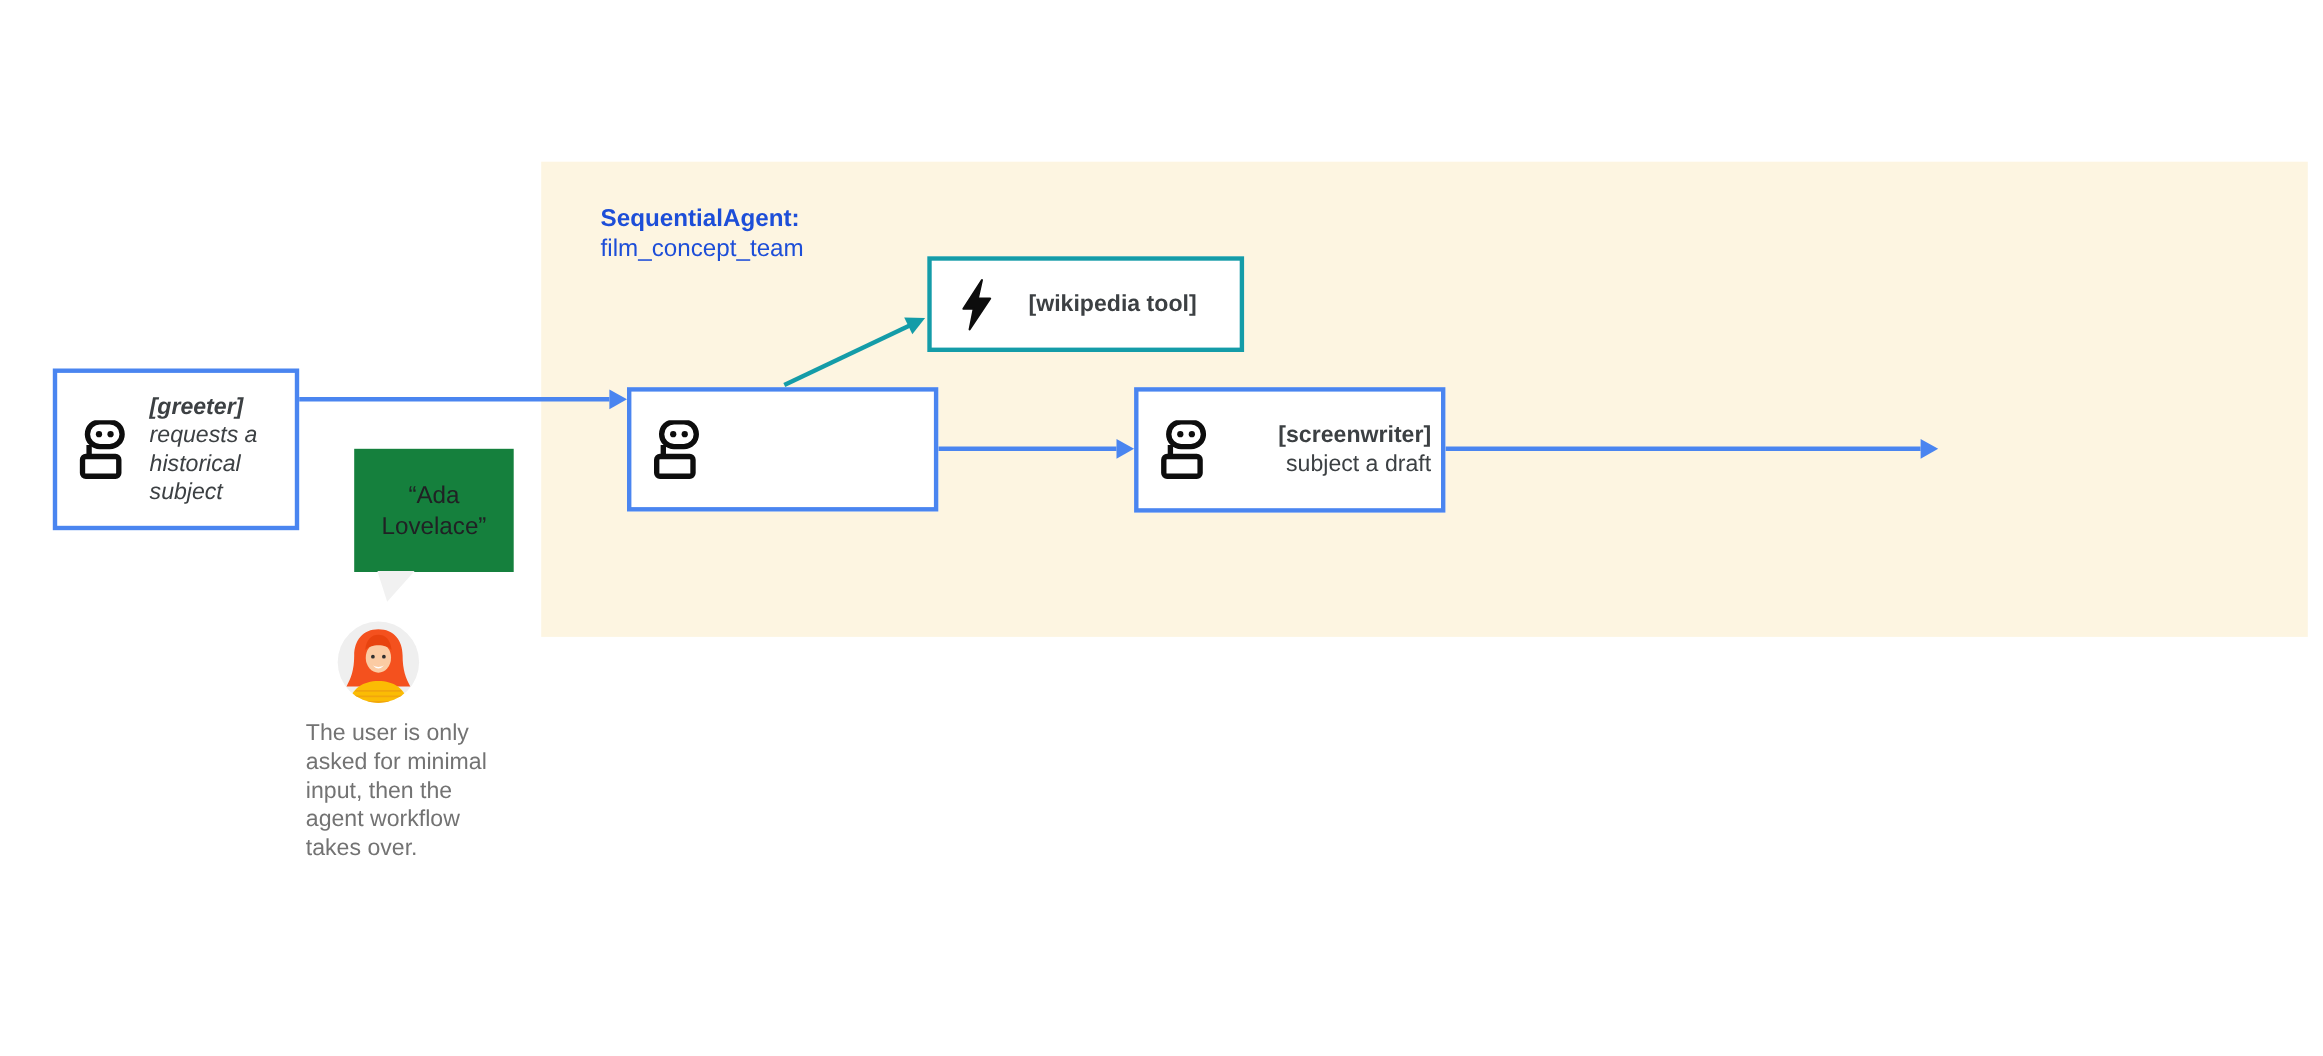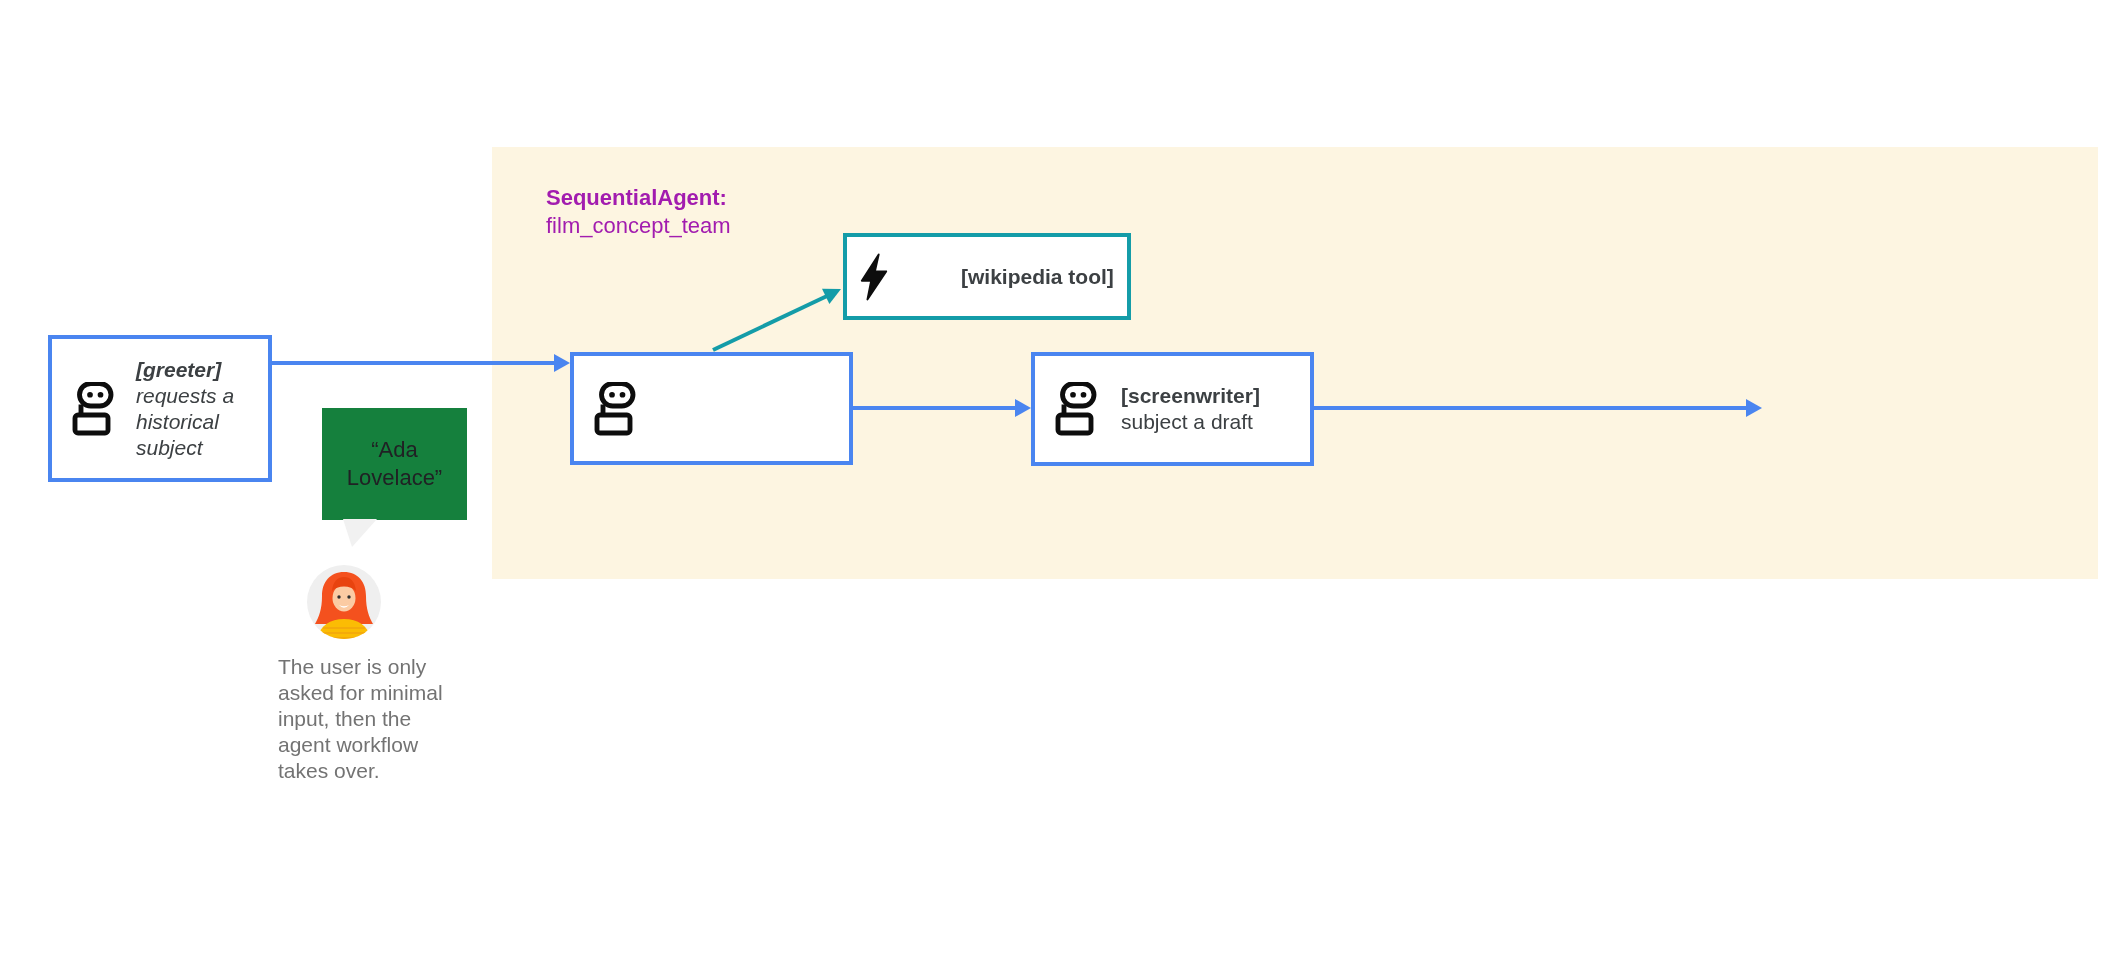--- a/index.html
+++ b/index.html
@@ -1,39 +1,39 @@
 <!DOCTYPE html>
 <html><head>
 <meta charset="utf-8">
 <style>
   html,body{margin:0;padding:0;background:#ffffff;}
   body{font-family:"Liberation Sans","DejaVu Sans",sans-serif;}
   .stage{position:relative;width:2112px;height:960px;background:#ffffff;overflow:hidden;}
 
   .group-bg{position:absolute;left:492px;top:147px;width:1606px;height:432px;background:#FDF5E1;}
-  .group-label{position:absolute;left:546px;top:184px;font-size:22px;line-height:28px;color:#a21caf;}
+  .group-label{position:absolute;left:546px;top:184px;font-size:22px;line-height:28px;color:#1d4ed8;}
   .group-label .b{font-weight:bold;}
 
   .edges{position:absolute;left:0;top:0;width:2112px;height:960px;pointer-events:none;}
 
   .node{position:absolute;box-sizing:border-box;background:#ffffff;border:4px solid #4A85F0;
         display:flex;align-items:center;}
   .node.teal{border-color:#149CA8;}
   .node .icon{flex:0 0 auto;display:flex;align-items:center;justify-content:center;}
   .node-text{color:#3C4043;font-size:21px;line-height:26px;}
   .node-label{font-weight:bold;}
 
   .n-greeter{left:48px;top:335px;width:224px;height:147px;padding-left:20px;}
   .n-greeter .node-text{margin-left:22px;width:126px;font-style:italic;}
   .n-researcher{left:570px;top:352px;width:283px;height:113px;padding-left:20px;}
   .n-researcher .node-text{margin-left:24px;width:180px;}
-  .n-wikipedia{left:843px;top:233px;width:288px;height:87px;padding-left:12px;gap:40px;}
+  .n-wikipedia{left:843px;top:233px;width:288px;height:87px;padding-left:26px;}
   .n-wikipedia .node-text{margin-left:32px;font-weight:bold;}
   .n-screenwriter{left:1031px;top:352px;width:283px;height:114px;padding-left:20px;}
-  .n-screenwriter .node-text{margin-left:24px;width:180px;}
+  .n-screenwriter .node-text{margin-left:24px;width:180px;text-align:right;}
   .n-filewriter{left:1760px;top:352px;width:304px;height:114px;padding-left:20px;}
   .n-filewriter .node-text{margin-left:24px;width:188px;}
 
   .bubble{position:absolute;left:322px;top:408px;width:145px;height:112px;background:#15803d;
           display:flex;align-items:center;justify-content:center;text-align:center;
           color:#202124;font-size:22px;line-height:28px;}
   .bubble-tail{position:absolute;left:343px;top:519px;}
 
   .avatar{position:absolute;left:306px;top:564px;width:76px;height:76px;}
 

